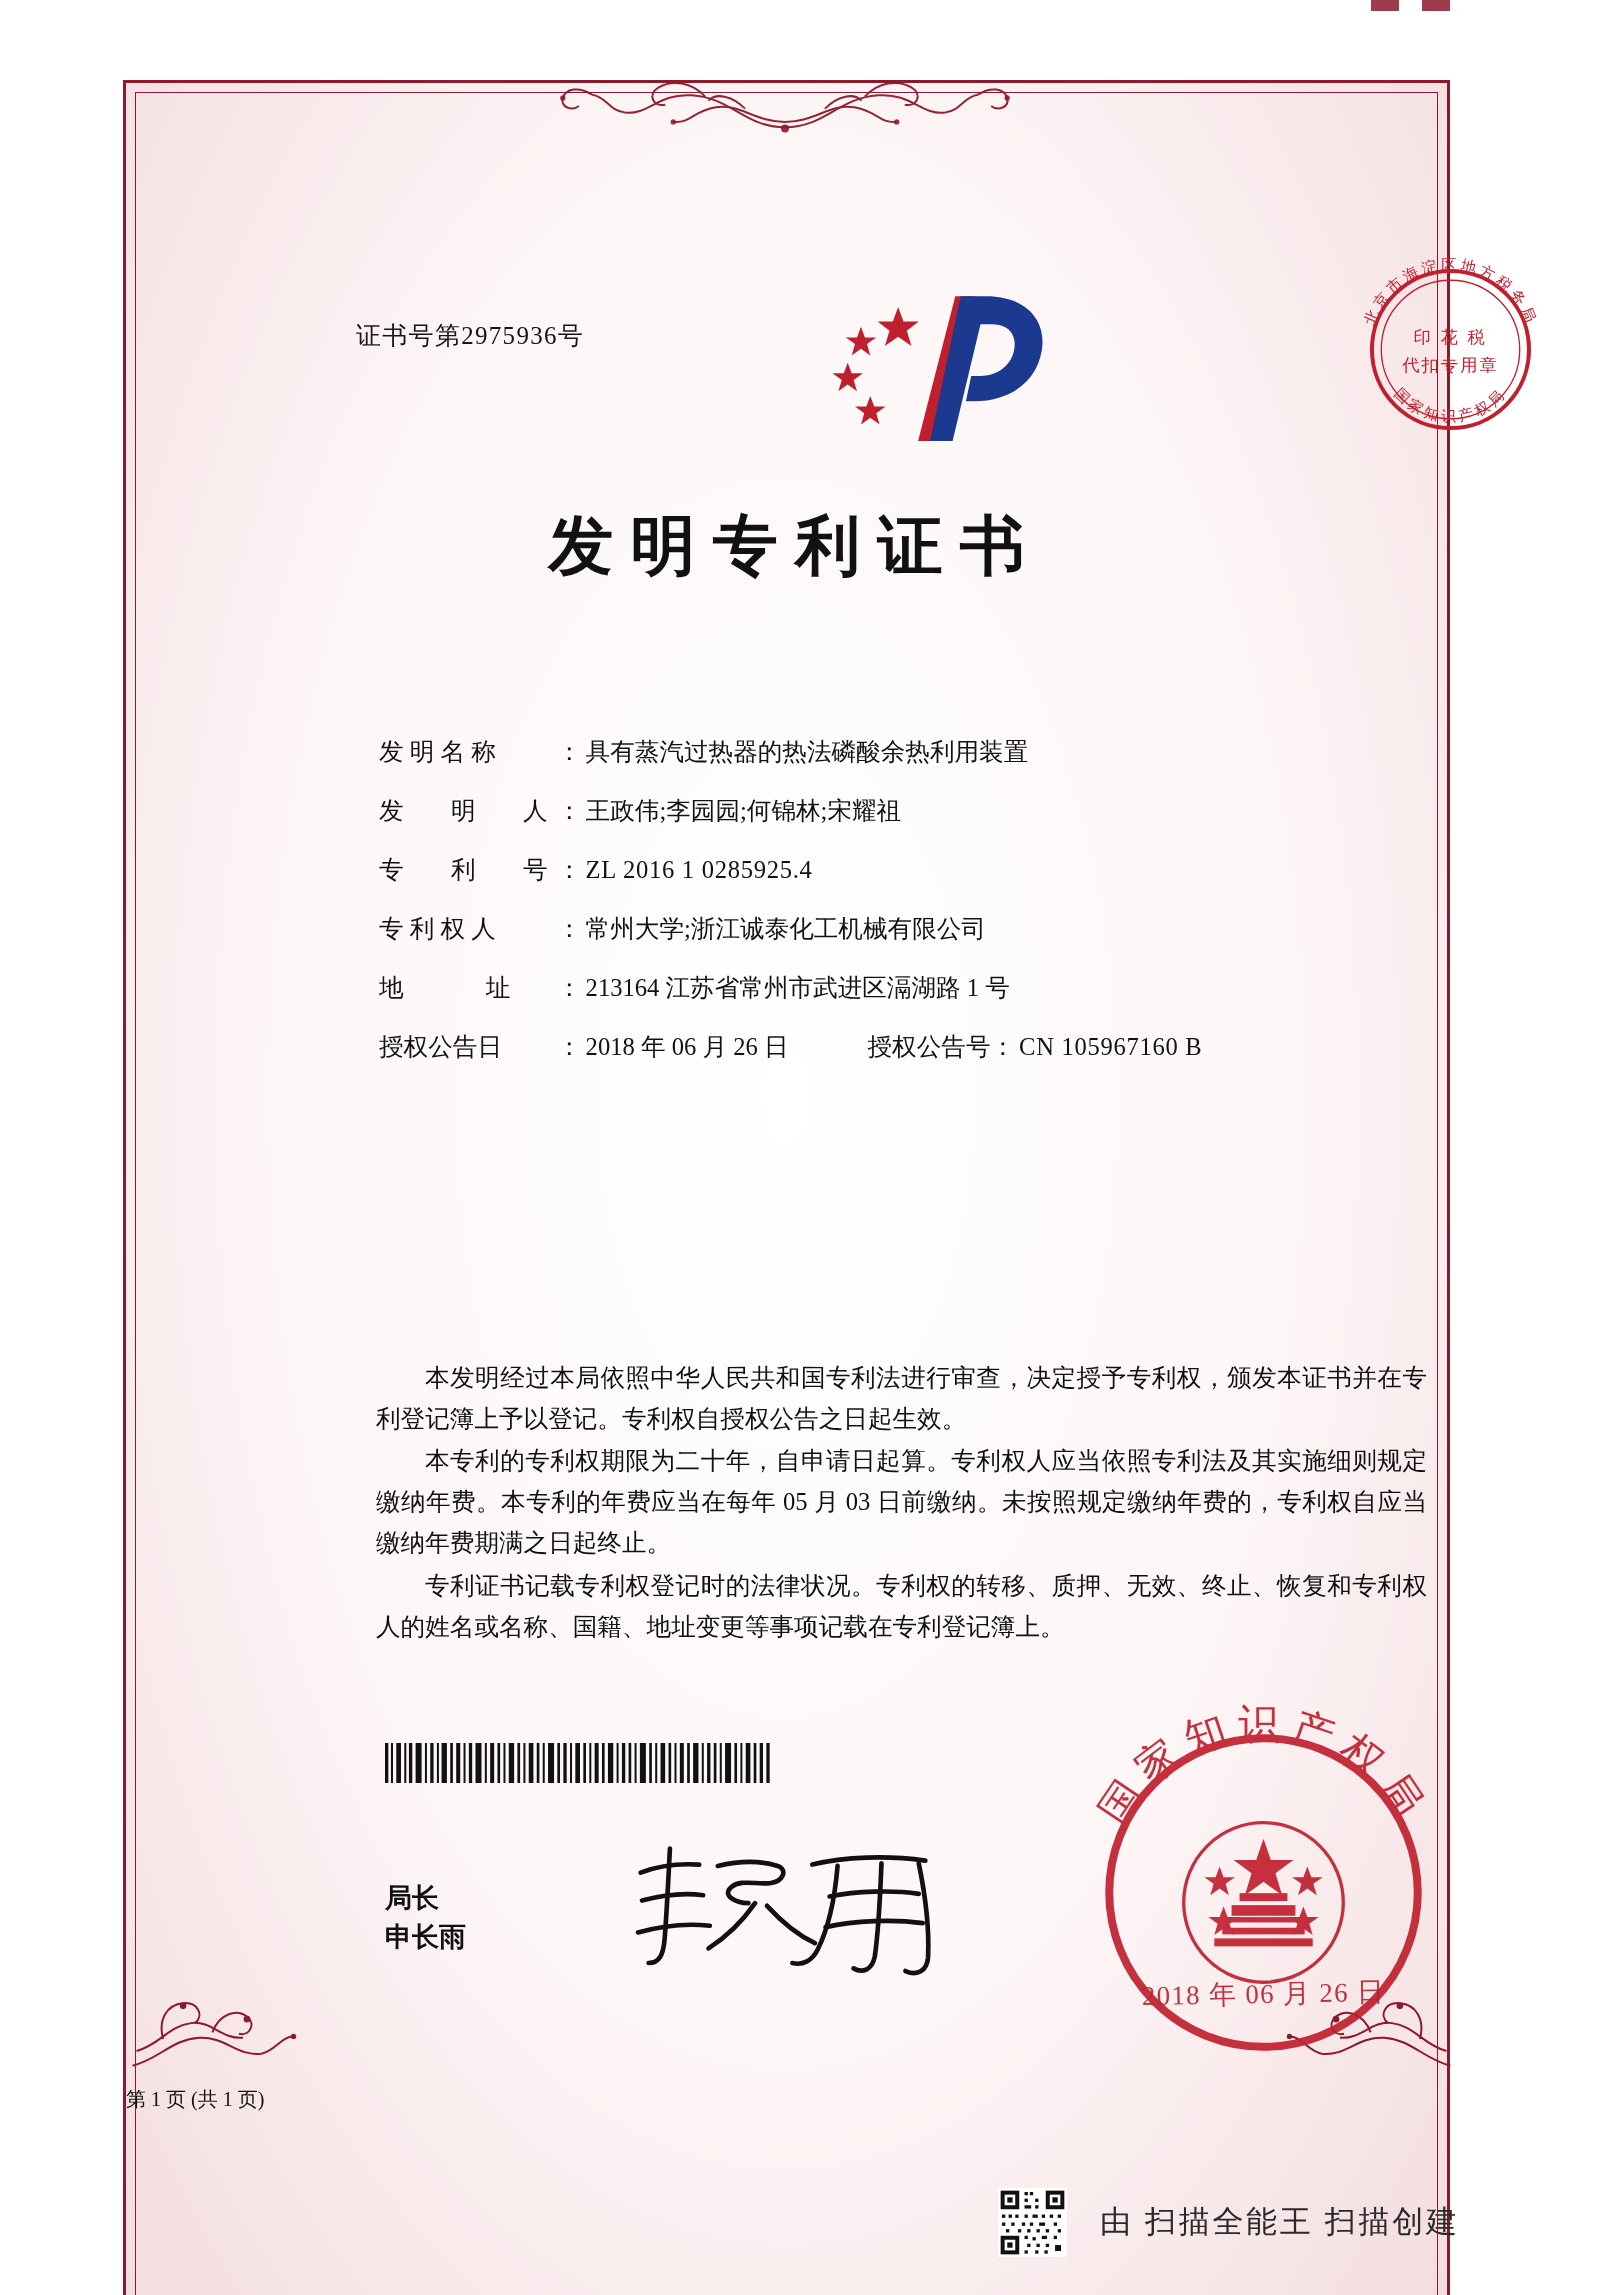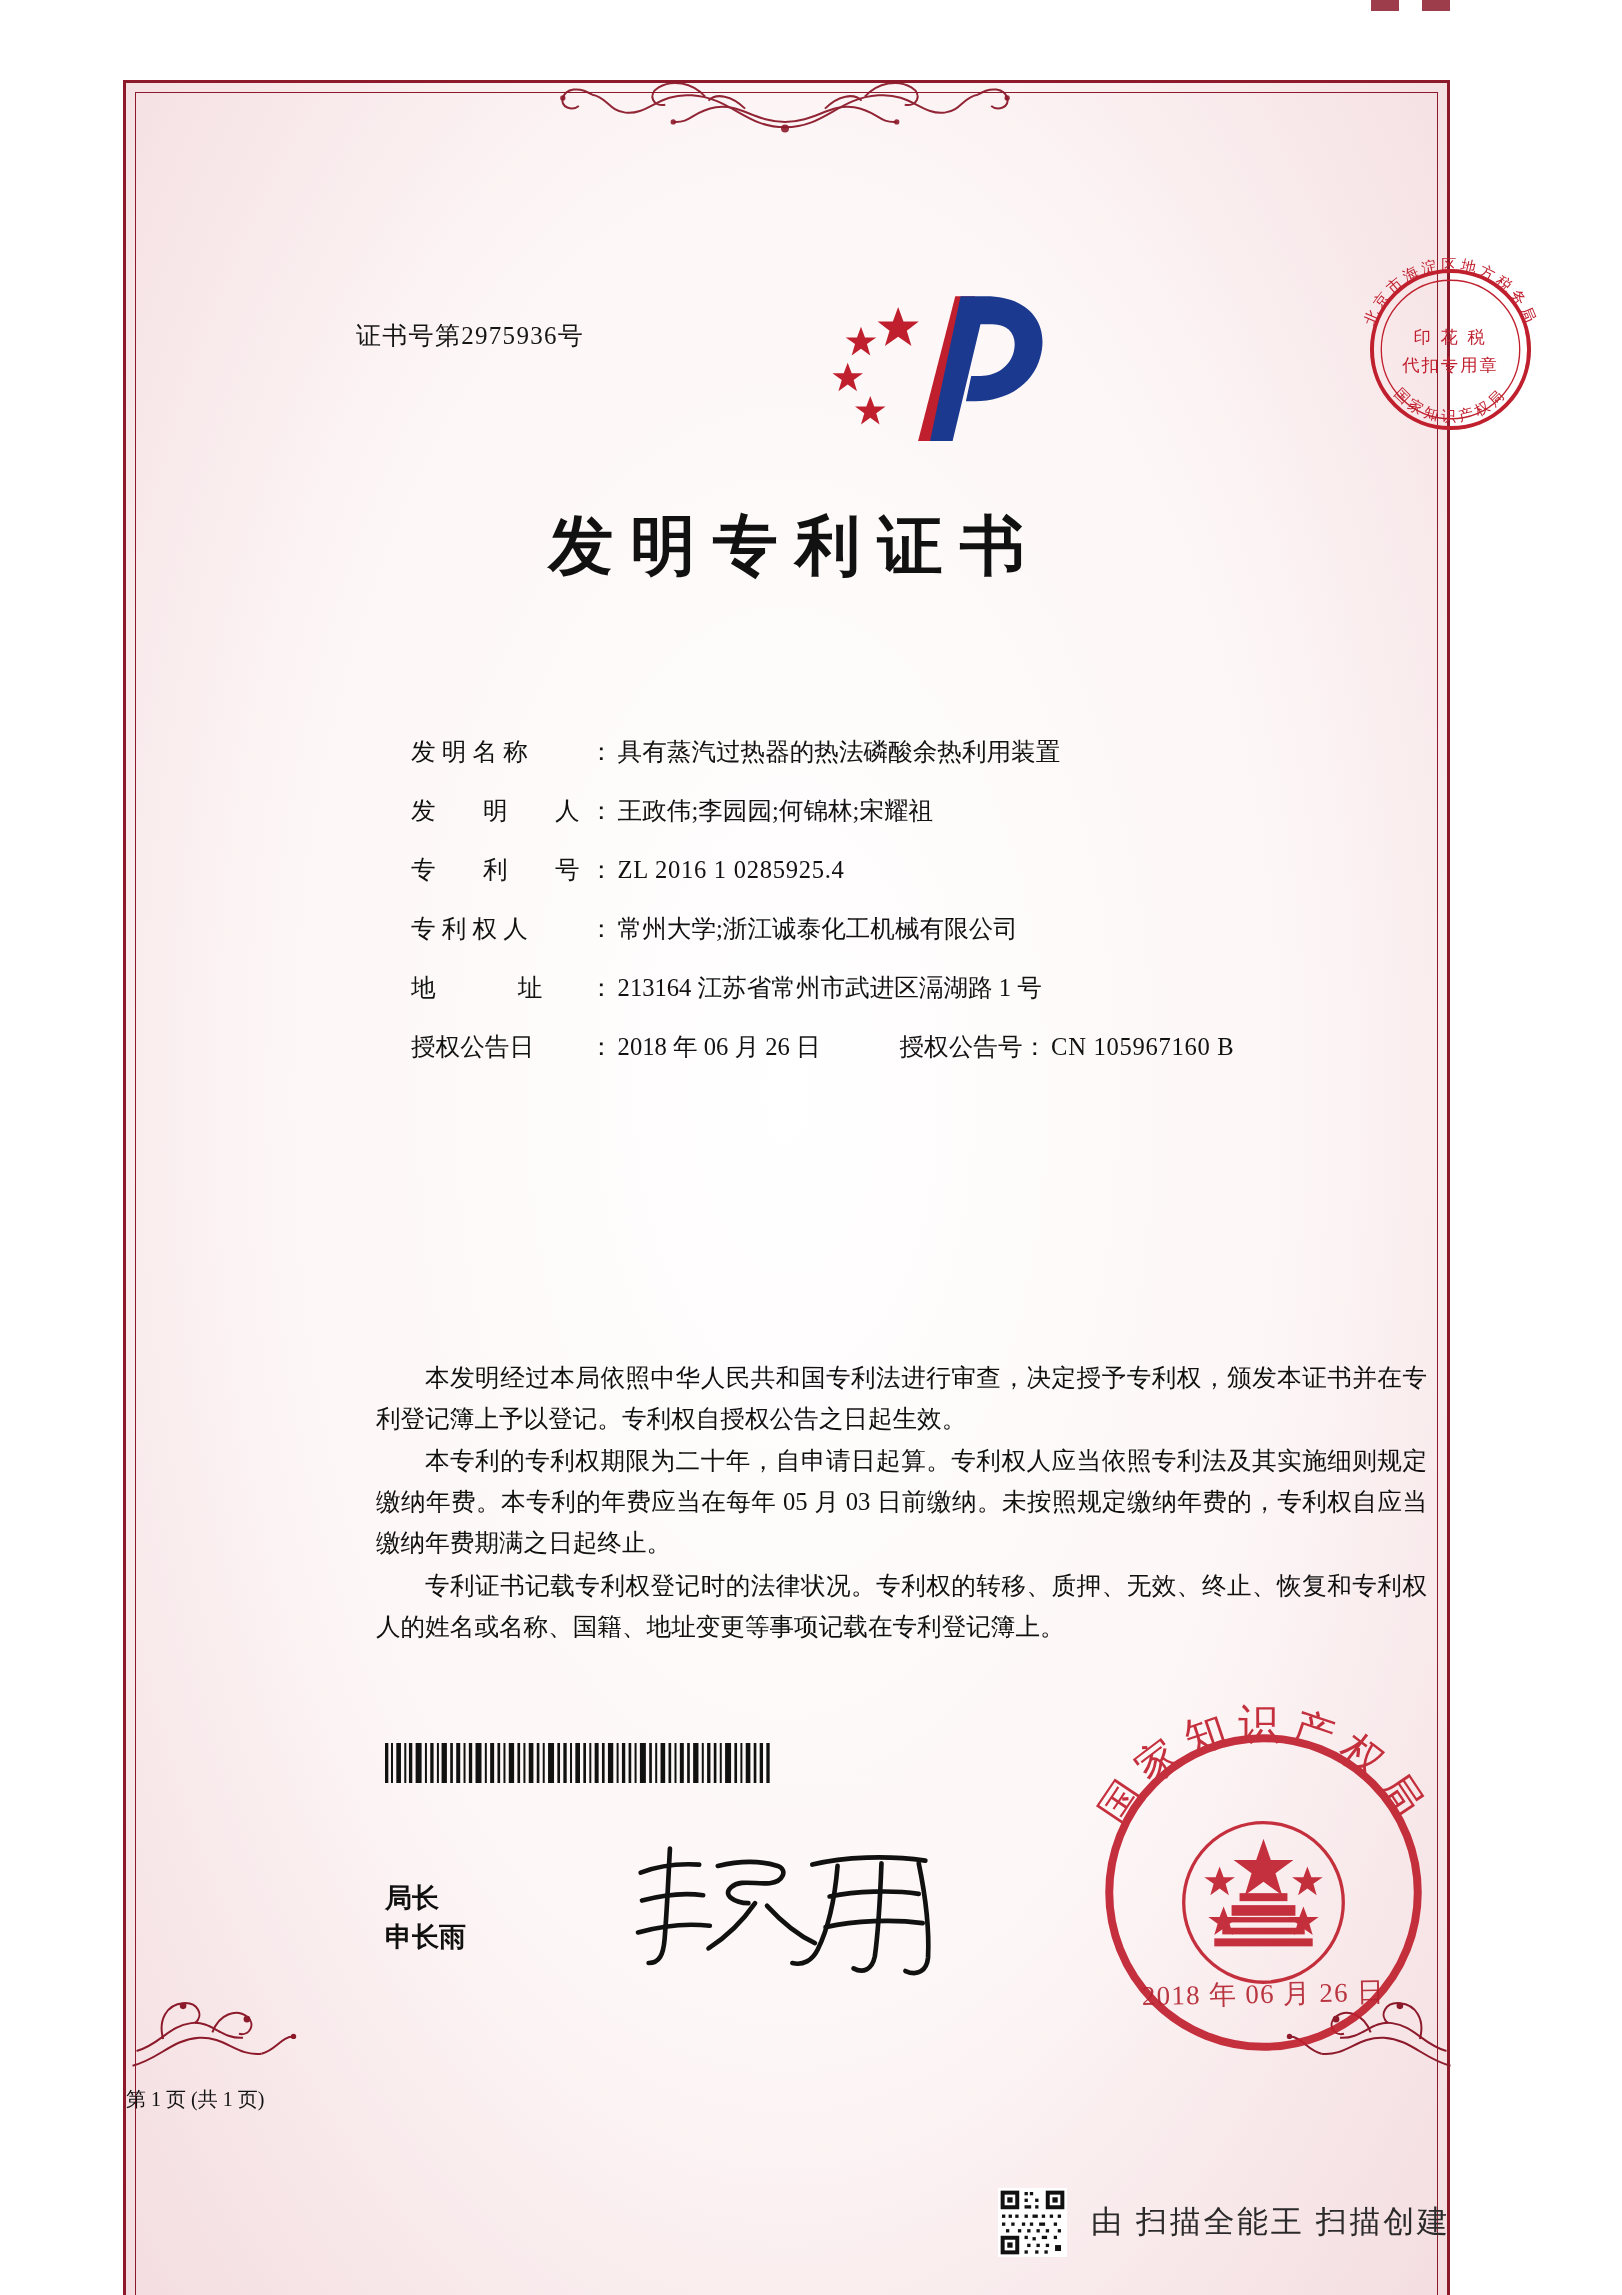--- a/index.html
+++ b/index.html
@@ -96,21 +96,20 @@
     left: 253px;
     top: 652px;
     width: 1038px;
   }
   .field {
     position: relative;
     height: 59px;
     font-size: 24.6px;
     color: #121212;
     white-space: nowrap;
-    margin-left: 32px;
   }
   .f-label {
     display: inline-block;
     width: 178px;
     letter-spacing: 0px;
   }
   .f-label.spread2 { letter-spacing: 20.6px; }
   .f-label.spread3 { letter-spacing: 38px; }
   .f-colon { margin-right: 4px; }
   .f-value { font-size: 24.6px; }
@@ -191,21 +190,21 @@
   }
 
   
   .footer {
     position: absolute;
     left: 998px;
     top: 2182px;
     height: 80px;
     display: flex;
     align-items: center;
-    gap: 24px;
+    gap: 33px;
   }
   .qr {
     width: 69px; height: 69px;
   }
   .footer-text {
     font-size: 31px;
     color: #2a2a2a;
     letter-spacing: 2.7px;
     font-family: "Liberation Sans", sans-serif;
     white-space: nowrap;

